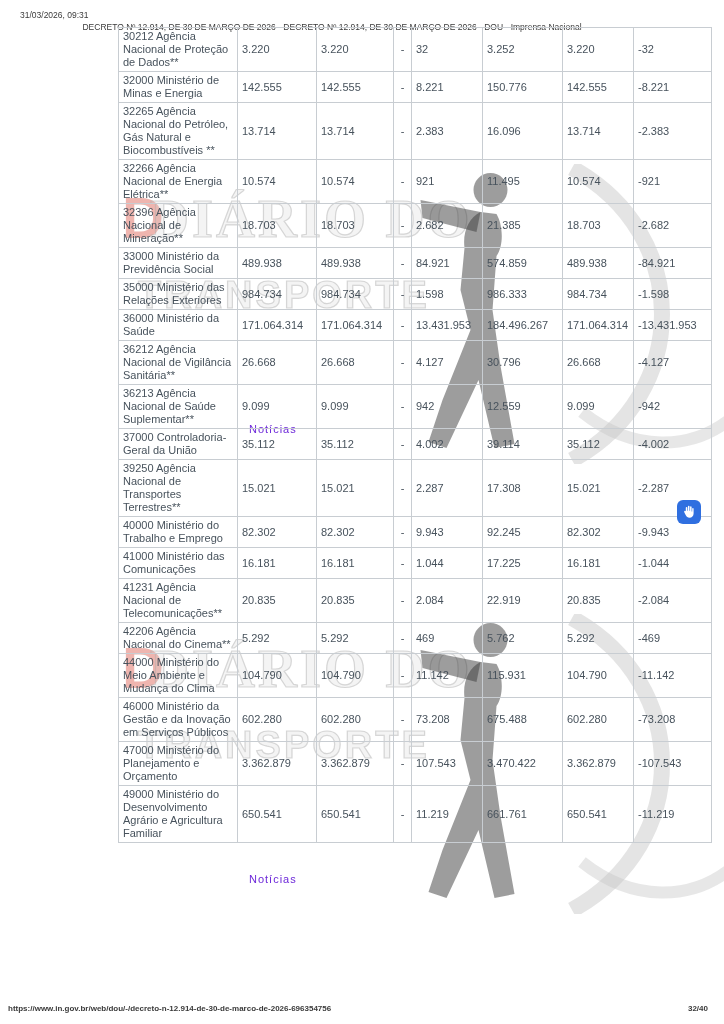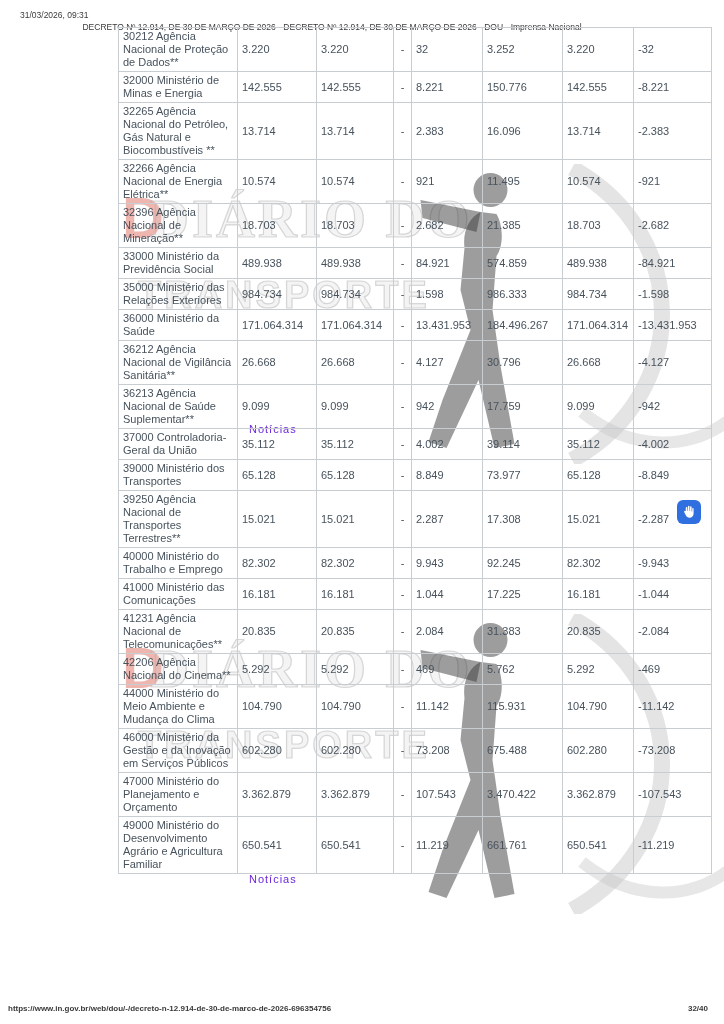--- a/index.html
+++ b/index.html
@@ -199,45 +199,35 @@
           <td>30.796</td>
           <td>26.668</td>
           <td>-4.127</td>
         </tr>
         <tr>
           <td>36213 Agência Nacional de Saúde Suplementar**</td>
           <td>9.099</td>
           <td>9.099</td>
           <td class="dash-cell">-</td>
           <td>942</td>
-          <td>17.759</td>
+          <td>12.559</td>
           <td>9.099</td>
           <td>-942</td>
         </tr>
         <tr>
           <td>37000 Controladoria-Geral da União</td>
           <td>35.112</td>
           <td>35.112</td>
           <td class="dash-cell">-</td>
           <td>4.002</td>
           <td>39.114</td>
           <td>35.112</td>
           <td>-4.002</td>
         </tr>
         <tr>
-          <td>39000 Ministério dos Transportes</td>
-          <td>65.128</td>
-          <td>65.128</td>
-          <td class="dash-cell">-</td>
-          <td>8.849</td>
-          <td>73.977</td>
-          <td>65.128</td>
-          <td>-8.849</td>
-        </tr>
-        <tr>
           <td>39250 Agência Nacional de Transportes Terrestres**</td>
           <td>15.021</td>
           <td>15.021</td>
           <td class="dash-cell">-</td>
           <td>2.287</td>
           <td>17.308</td>
           <td>15.021</td>
           <td>-2.287</td>
         </tr>
         <tr>
@@ -259,21 +249,21 @@
           <td>17.225</td>
           <td>16.181</td>
           <td>-1.044</td>
         </tr>
         <tr>
           <td>41231 Agência Nacional de Telecomunicações**</td>
           <td>20.835</td>
           <td>20.835</td>
           <td class="dash-cell">-</td>
           <td>2.084</td>
-          <td>31.383</td>
+          <td>22.919</td>
           <td>20.835</td>
           <td>-2.084</td>
         </tr>
         <tr>
           <td>42206 Agência Nacional do Cinema**</td>
           <td>5.292</td>
           <td>5.292</td>
           <td class="dash-cell">-</td>
           <td>469</td>
           <td>5.762</td>

